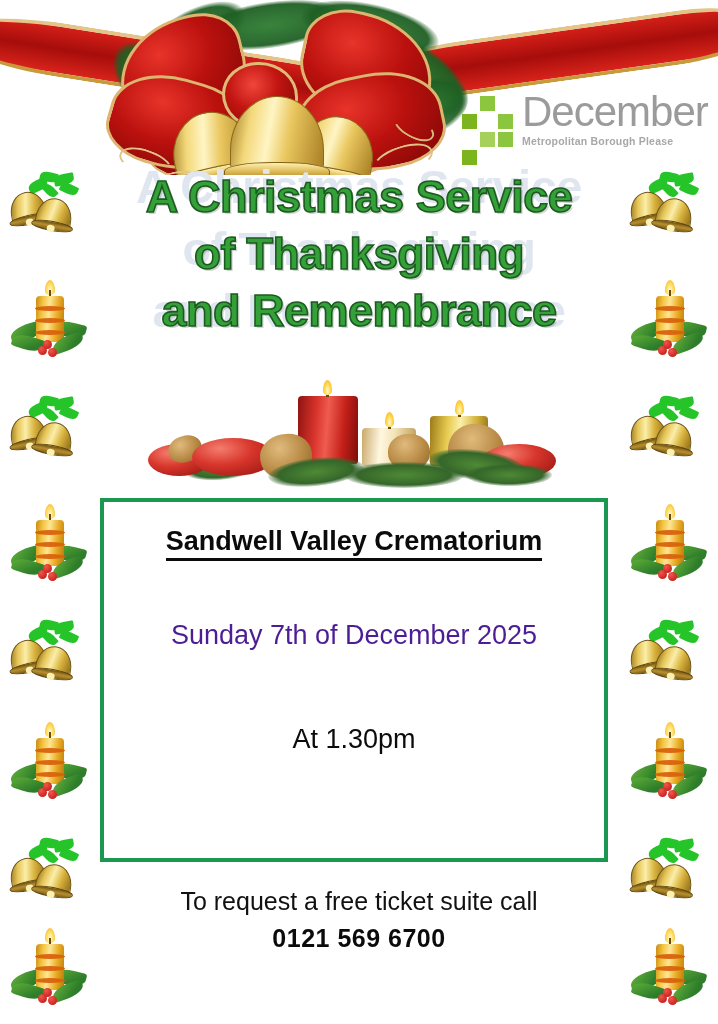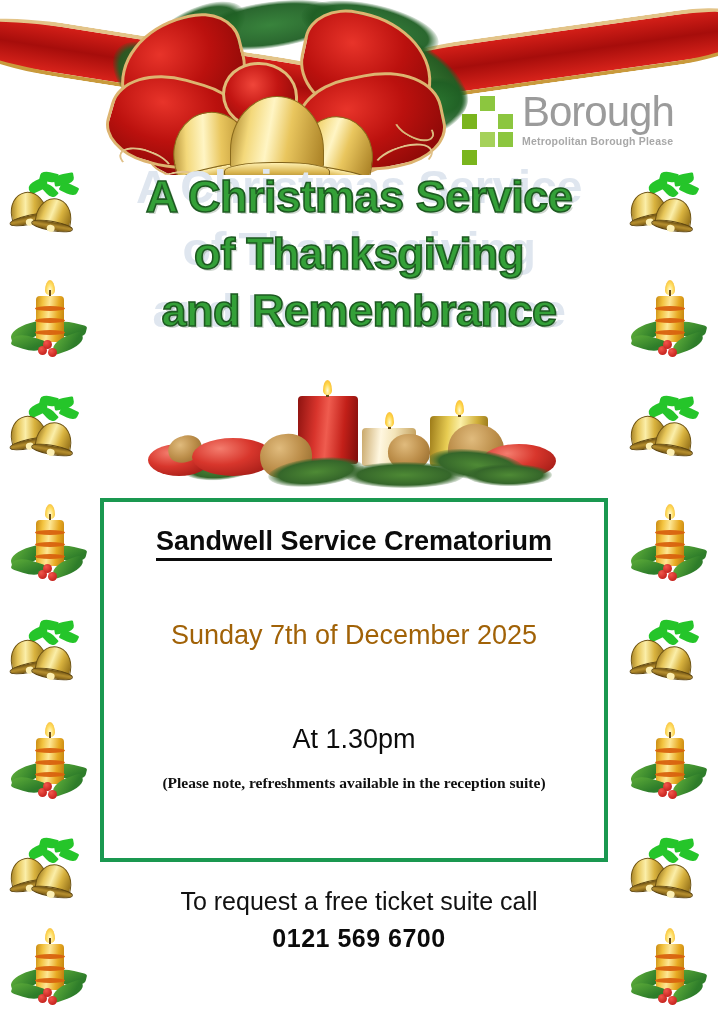--- a/index.html
+++ b/index.html
@@ -289,21 +289,21 @@
     border-bottom: 3px solid #0b0b0b;
     padding-bottom: 2px;
   }
   .service-date {
     position: absolute;
     left: 0; right: 0;
     top: 118px;
     text-align: center;
     font-size: 27px;
     font-weight: 400;
-    color: #a16207;
+    color: #4c1d95;
     font-family: "Liberation Sans", sans-serif;
   }
   .service-time {
     position: absolute;
     left: 0; right: 0;
     top: 222px;
     text-align: center;
     font-size: 27px;
     font-weight: 400;
     color: #0b0b0b;
@@ -482,21 +482,21 @@
   <div class="logo">
     <div class="logo-squares">
         <i style="left: 18px; top: 0px; background: rgb(140, 198, 63);"></i>
         <i style="left: 0px; top: 18px; background: rgb(122, 181, 29);"></i>
         <i style="left: 36px; top: 18px; background: rgb(140, 198, 63);"></i>
         <i style="left: 18px; top: 36px; background: rgb(165, 209, 90);"></i>
         <i style="left: 36px; top: 36px; background: rgb(140, 198, 63);"></i>
         <i style="left: 0px; top: 54px; background: rgb(122, 181, 29);"></i>
       </div>
     <div class="logo-mark-text">
-      <div class="logo-word">Borough</div>
+      <div class="logo-word">December</div>
       <div class="logo-sub">Metropolitan Borough Please</div>
     </div>
   </div>
 
   <div class="title-block">
     <div class="title-ghost">
       <div>A Christmas Service</div>
       <div>of Thanksgiving</div>
       <div>and Remembrance</div>
     </div>
@@ -533,25 +533,24 @@
     <div class="cp-ball cp-b3"></div>
 
     <div class="cp-green cp-g1"></div>
     <div class="cp-green cp-g2"></div>
     <div class="cp-green cp-g3"></div>
     <div class="cp-green cp-g5"></div>
   </div>
 
   <div class="detail-box">
     <div class="venue">
-      <span>Sandwell Service Crematorium</span>
+      <span>Sandwell Valley Crematorium</span>
     </div>
     <div class="service-date">Sunday 7th of December 2025</div>
     <div class="service-time">At 1.30pm</div>
-    <div class="refresh-note">(Please note, refreshments available in the reception suite)</div>
   </div>
 
   <div class="footer">
     <div class="footer-line1">To request a free ticket suite call</div>
     <div class="footer-phone">0121 569 6700</div>
   </div>
 
   <div id="ornament-layer">
       <div class="ornament orn-bell" style="left: 8px; top: 168px;">
         <div class="orn-holly-top">

